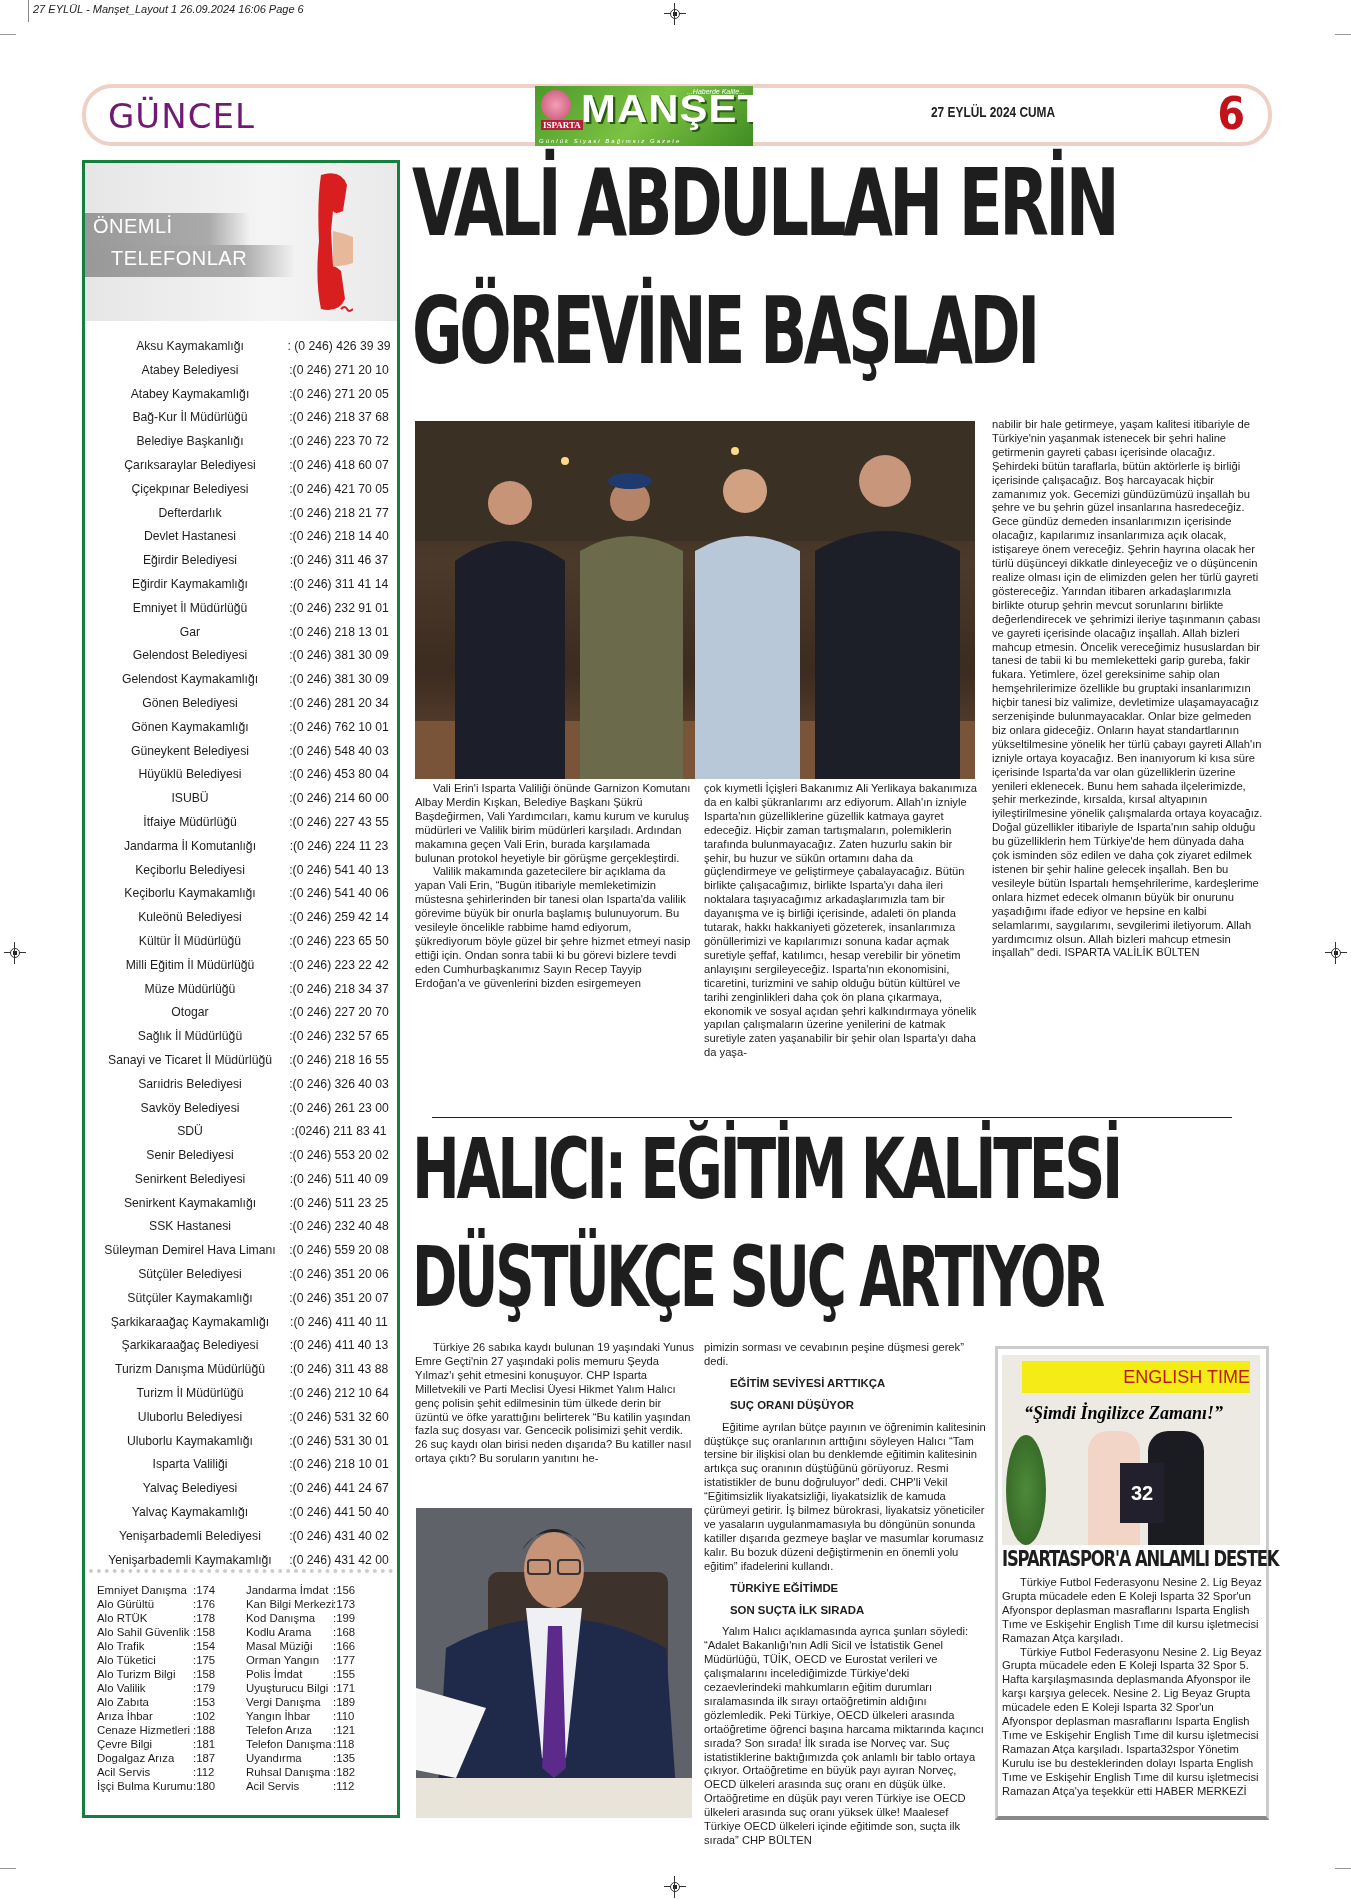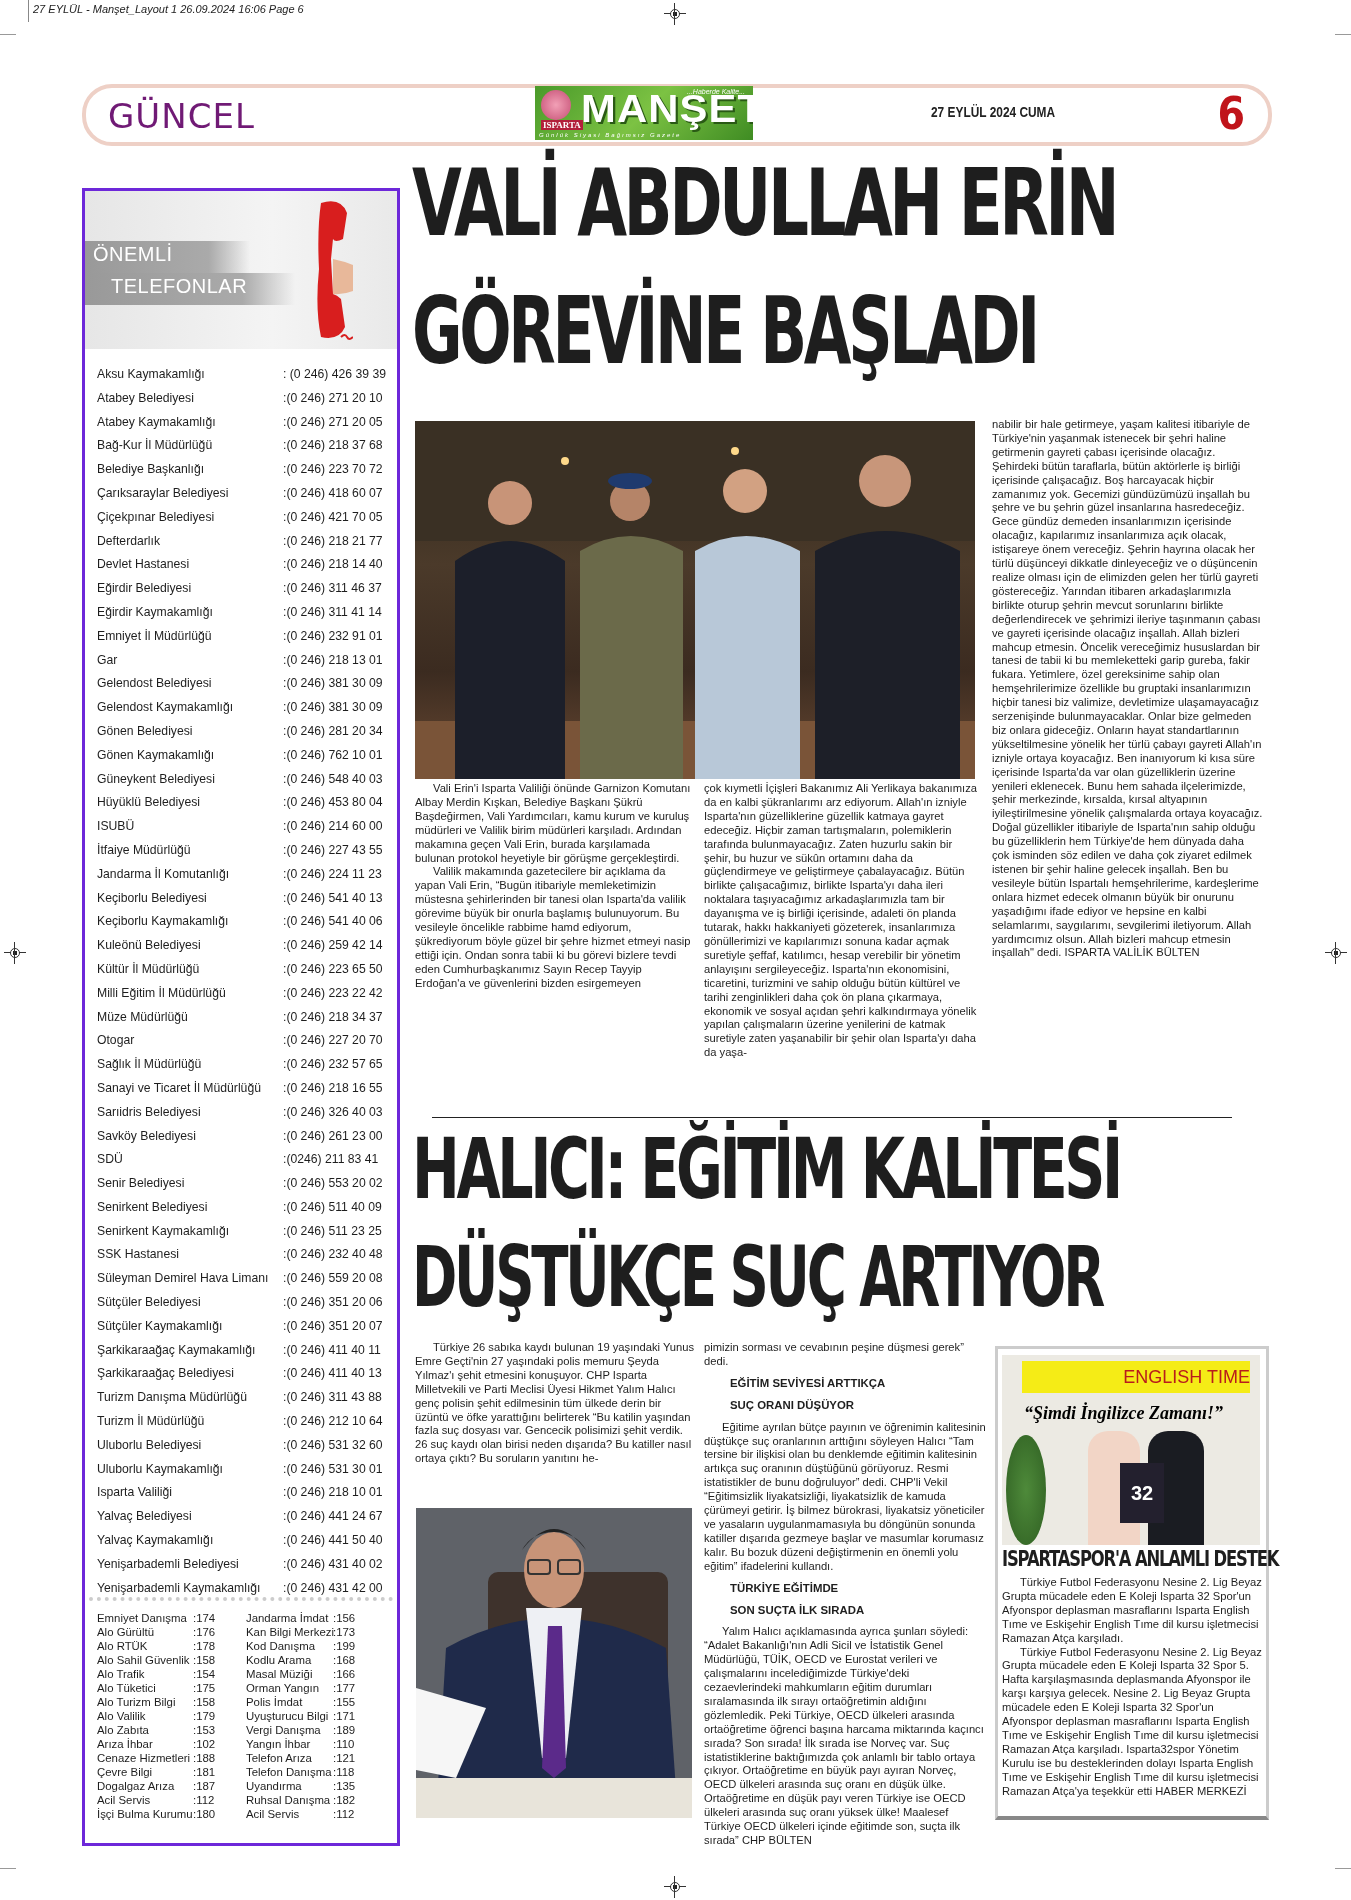--- a/index.html
+++ b/index.html
@@ -6,37 +6,37 @@
   body{width:1351px;height:1900px;position:relative;overflow:hidden;font-family:"Liberation Sans",sans-serif;color:#1e1e1e;}
   .slug{position:absolute;left:28px;top:0;font-size:11px;color:#222;border-left:1px solid #888;padding-left:4px;height:22px;line-height:18px;font-style:italic;}
   .reg{position:absolute;width:22px;height:22px;}
   .reg::before{content:"";position:absolute;left:0;top:10px;width:22px;height:1px;background:#333;}
   .reg::after{content:"";position:absolute;left:10px;top:0;width:1px;height:22px;background:#333;}
   .reg span{position:absolute;left:6px;top:6px;width:8px;height:8px;border-radius:50%;border:1px solid #333;background:radial-gradient(#222 40%,#fff 45%);}
   .trim{position:absolute;background:#999;}
   
   .header{position:absolute;left:82px;top:84px;width:1182px;height:54px;border:4px solid #eed0c6;border-radius:30px;background:#fff;}
   .section-title{position:absolute;left:22px;top:8px;font-size:34px;font-family:"DejaVu Sans",sans-serif;font-weight:normal;letter-spacing:1px;color:#701a75;}
-  .logo{position:absolute;left:449px;top:-2px;width:218px;height:54px;background:linear-gradient(135deg,#4a9a2a,#7cc243 50%,#3f8c23);overflow:hidden;}
+  .logo{position:absolute;left:449px;top:-2px;width:218px;height:60px;background:linear-gradient(135deg,#4a9a2a,#7cc243 50%,#3f8c23);overflow:hidden;}
   .logo-rose{position:absolute;left:6px;top:4px;width:30px;height:30px;border-radius:50%;background:radial-gradient(#f2a0b6,#c44d73);}
   .logo-isparta{position:absolute;left:6px;top:34px;font-size:9px;color:#fff;background:#b2203a;padding:0 2px;font-family:"Liberation Serif",serif;font-weight:bold;}
   .logo-name{position:absolute;left:46px;top:2px;font-size:38px;font-weight:bold;color:#fff;letter-spacing:1px;text-shadow:2px 2px 0 #2a5a15;font-family:"Liberation Sans",sans-serif;transform:scaleX(1.1);transform-origin:left;}
   .logo-tag{position:absolute;right:8px;top:2px;font-size:7px;font-style:italic;color:#fff;}
   .logo-sub{position:absolute;left:4px;bottom:2px;font-size:6px;color:#fff;font-style:italic;letter-spacing:2px;}
   .date{position:absolute;left:845px;top:16px;font-size:14px;font-weight:bold;transform:scaleX(0.85);transform-origin:left;color:#222;}
   .page-no{position:absolute;left:1130px;top:0px;font-size:44px;font-weight:bold;color:#c0141a;font-family:"DejaVu Sans",sans-serif;transform:scaleX(0.9);}
   
-  .sidebar{position:absolute;left:82px;top:160px;width:318px;height:1658px;border:3px solid #6d28d9;background:#fff;box-sizing:border-box;margin-top:28px;}
+  .sidebar{position:absolute;left:82px;top:160px;width:318px;height:1658px;border:3px solid #15803d;background:#fff;box-sizing:border-box;}
   .phone-banner{position:absolute;left:0;top:0;width:312px;height:158px;background:linear-gradient(90deg,#e6e6e6,#f4f4f4 60%,#e9e9e9);overflow:hidden;}
   .banner-stripe{position:absolute;left:0;height:32px;background:linear-gradient(90deg,#999,#aaa 75%,rgba(170,170,170,0));}
   .banner-line1{position:absolute;left:8px;top:52px;font-size:20px;color:#fff;letter-spacing:.5px;}
   .banner-line2{position:absolute;left:26px;top:84px;font-size:20px;color:#fff;letter-spacing:.5px;}
   .handset{position:absolute;left:228px;top:8px;width:40px;height:145px;}
   .phone-list{position:absolute;left:12px;top:172px;width:298px;}
-  .phone-row{display:flex;height:23.8px;font-size:12.2px;line-height:23.8px;white-space:nowrap;}
+  .phone-row{display:flex;height:23.8px;font-size:12.2px;line-height:23.8px;white-space:nowrap;text-align:center;}
   .phone-name{width:186px;overflow:hidden;}
   .phone-num{flex:1;}
   .dots{position:absolute;left:4px;top:1406px;width:304px;height:4px;border-top:4px dotted #ccc;}
   .short-list{position:absolute;left:12px;top:1420px;width:298px;display:flex;}
   .short-col{width:50%;}
   .short-row{display:flex;font-size:11.4px;line-height:14px;white-space:nowrap;}
   .short-col:first-child .short-name{width:96px;}
   .short-col:last-child .short-name{width:87px;}
   
   .headline{position:absolute;font-family:"DejaVu Sans",sans-serif;font-weight:bold;color:#1e1e1e;letter-spacing:-5px;white-space:nowrap;transform-origin:left top;}

